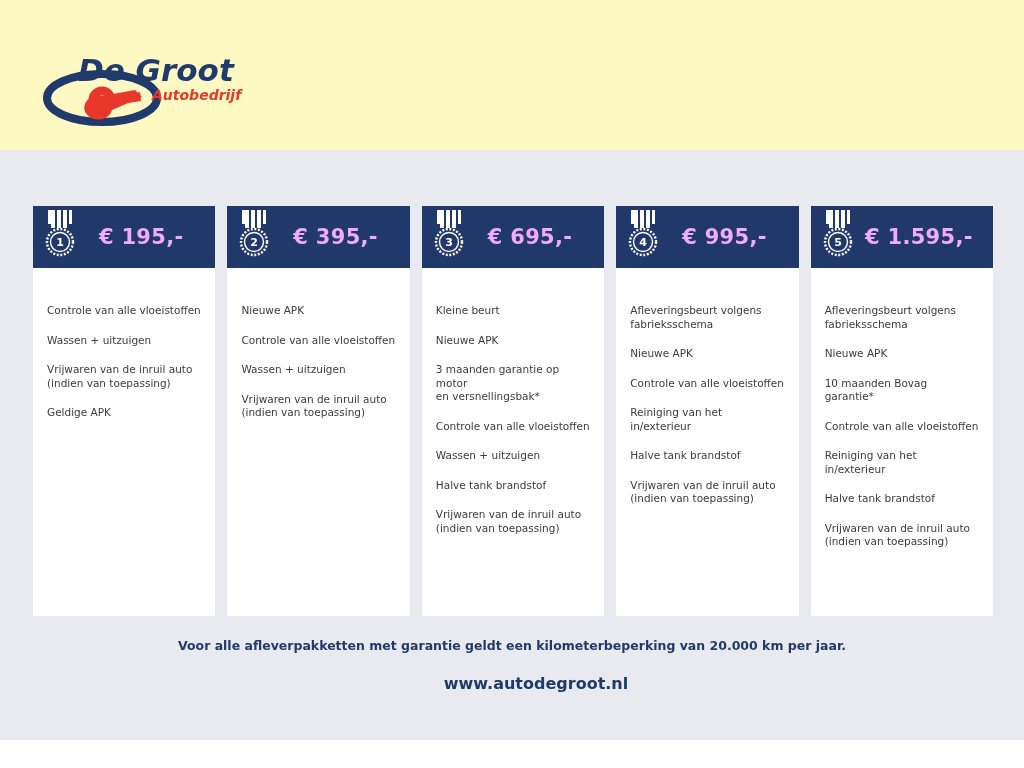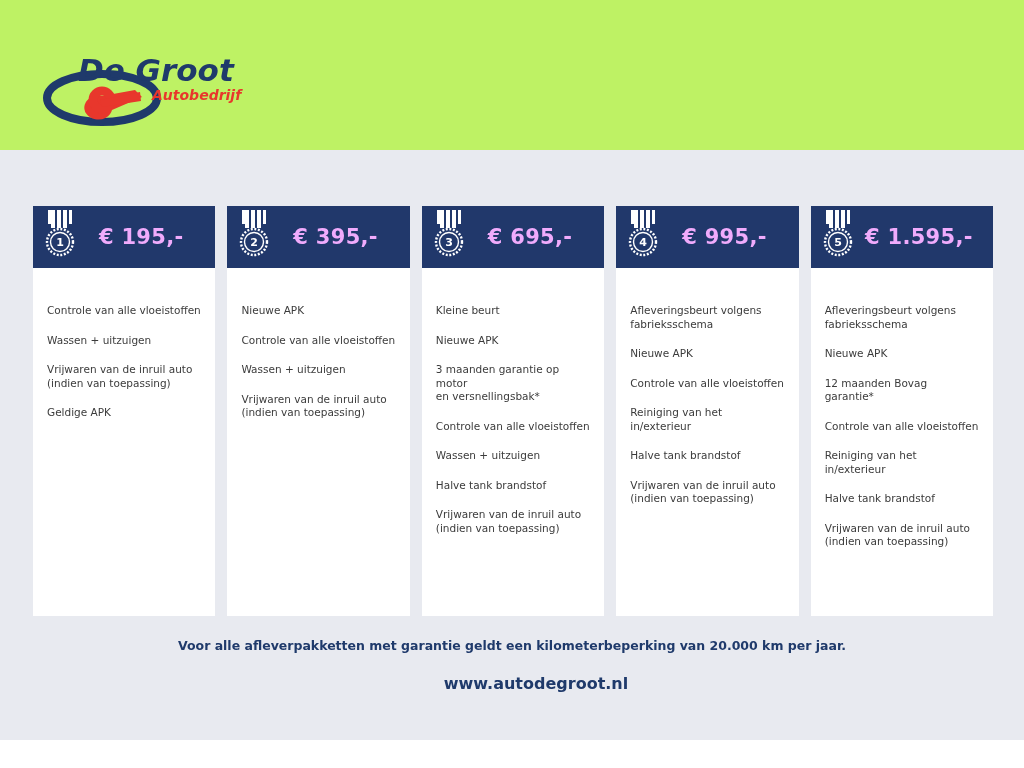--- a/index.html
+++ b/index.html
@@ -14,21 +14,21 @@
     font-family: "Liberation Sans", sans-serif;
     position: relative;
   }
 
   
   .header {
     position: absolute;
     left: 0; top: 0;
     width: 1024px;
     height: 150px;
-    background: #bef264;
+    background: #fef9c3;
   }
 
   .logo {
     position: absolute;
     left: 40px;
     top: 48px;
     width: 215px;
     height: 80px;
   }
   .logo svg { display: block; }
@@ -285,21 +285,21 @@
           <circle cx="17" cy="32" r="13" fill="none" stroke="#ffffff" stroke-width="2.4" stroke-dasharray="2 1.6"></circle>
           <circle cx="17" cy="32" r="9.5" fill="none" stroke="#ffffff" stroke-width="1.4"></circle>
           <text x="17" y="36" text-anchor="middle" font-family="'DejaVu Sans',sans-serif" font-size="11" font-weight="bold" fill="#ffffff">5</text>
         </svg>
       </span>
       <span class="price">€ 1.595,-</span>
     </div>
     <div class="card-body">
       <div class="feature">Afleveringsbeurt volgens<br>fabrieksschema</div>
       <div class="feature">Nieuwe APK</div>
-      <div class="feature">12 maanden Bovag garantie*</div>
+      <div class="feature">10 maanden Bovag garantie*</div>
       <div class="feature">Controle van alle vloeistoffen</div>
       <div class="feature">Reiniging van het in/exterieur</div>
       <div class="feature">Halve tank brandstof</div>
       <div class="feature">Vrijwaren van de inruil auto<br>(indien van toepassing)</div>
     </div>
   </div>
 
 </div>
 
 <div class="footer">

